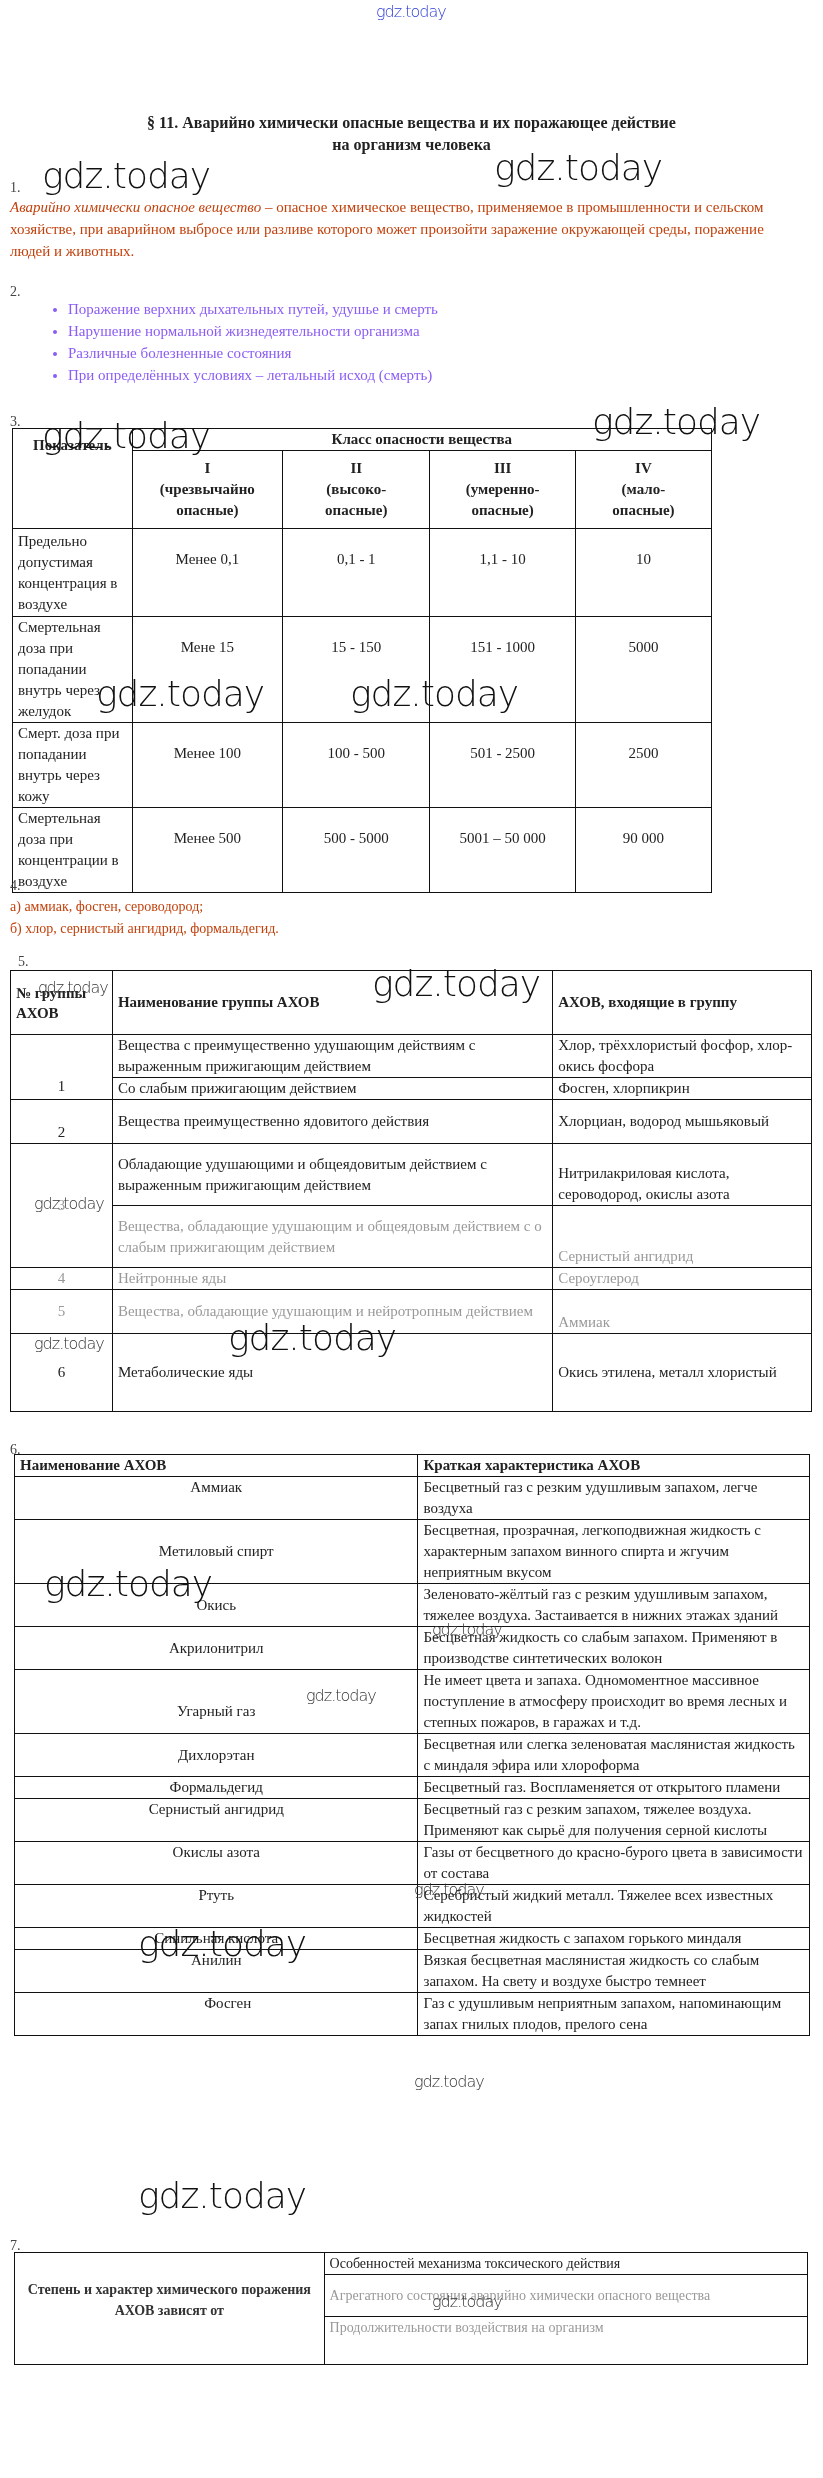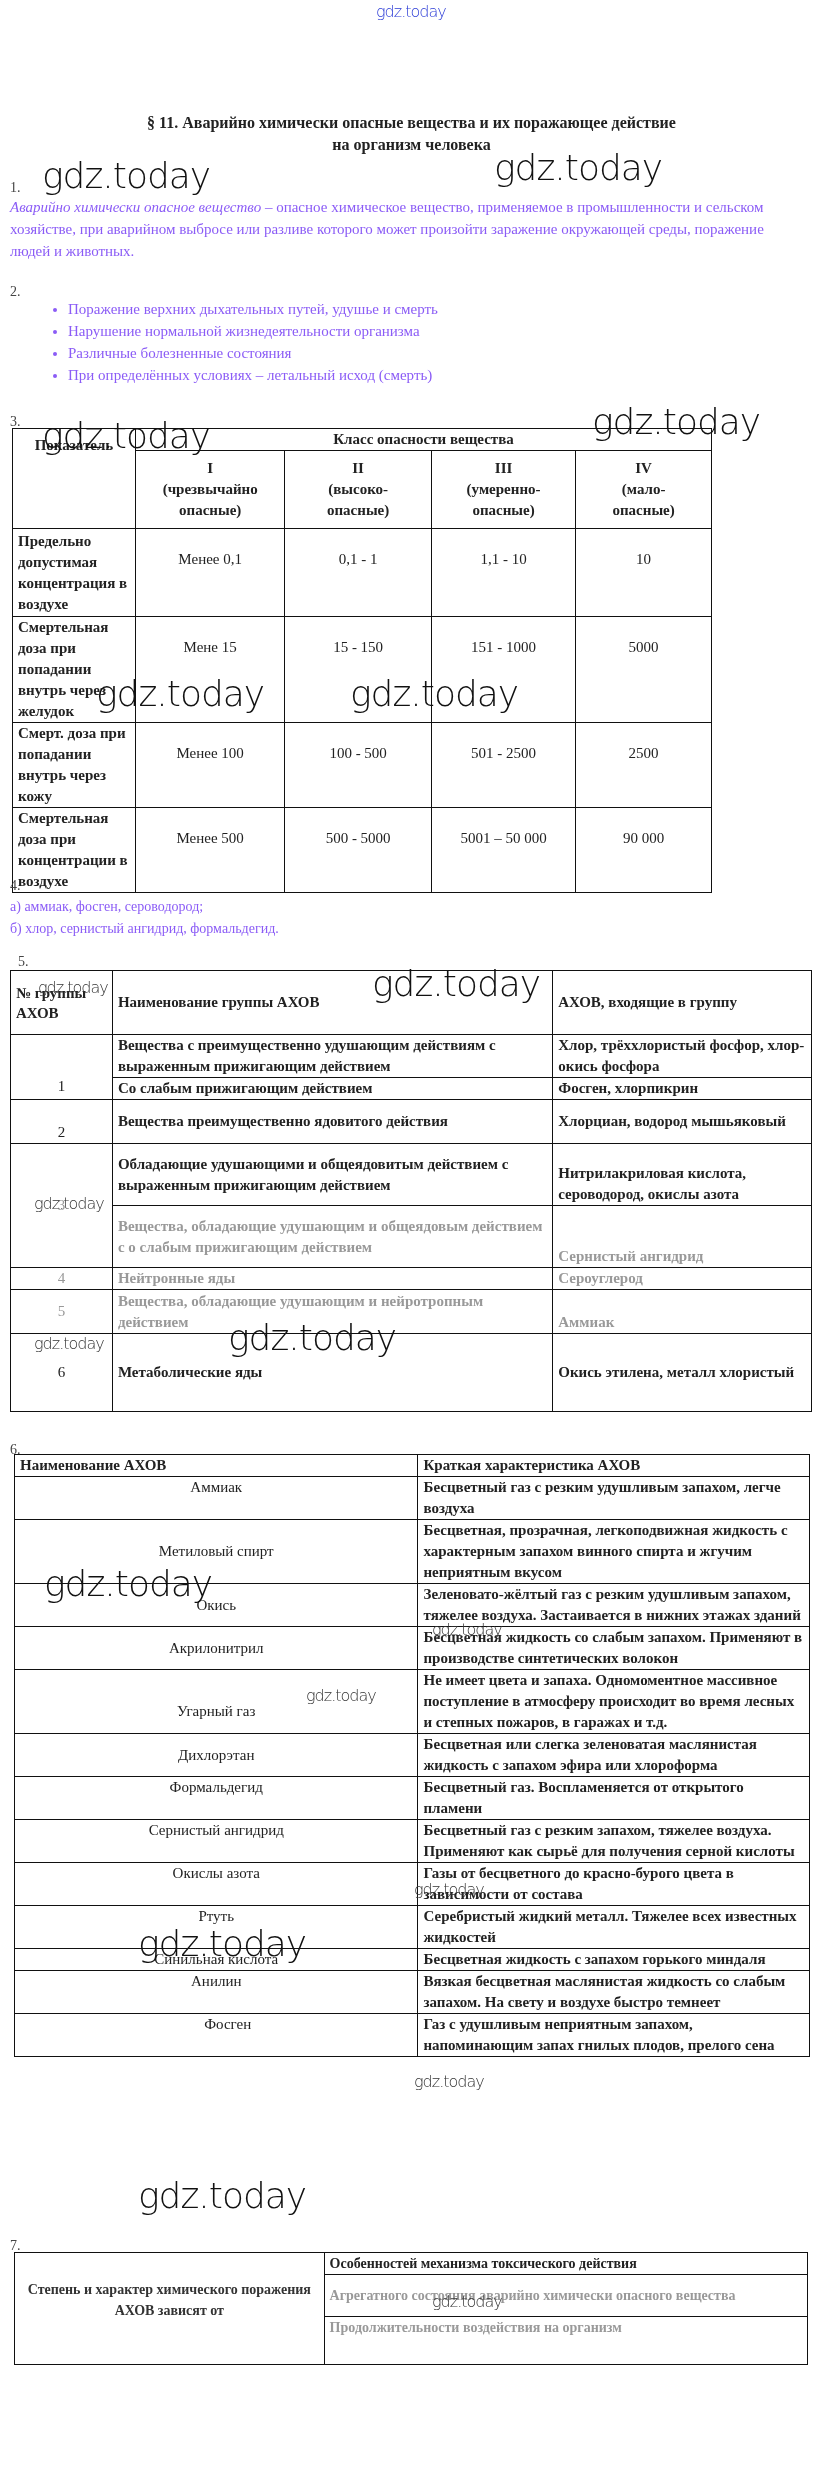--- a/index.html
+++ b/index.html
@@ -14,29 +14,29 @@
     z-index: 5; pointer-events: none;
   }
   .wm-top { color: #2b3bd6; font-size: 16px; }
   .wm-lg { font-size: 36px; }
   .wm-sm { font-size: 16px; color: #333; }
   .title {
     position: absolute; left: 0; width: 823px; top: 112px; text-align: center;
     font-weight: bold; font-size: 16px; line-height: 22px;
   }
   .num { position: absolute; left: 10px; font-size: 14px; color: #444; }
-  .para { position: absolute; left: 10px; width: 780px; font-size: 15px; line-height: 22px; color: #8b5cf6; }
+  .para { position: absolute; left: 10px; width: 780px; font-size: 15px; line-height: 22px; color: #c2410c; }
   .para i { font-style: italic; }
   ul.bul { position: absolute; left: 40px; top: 298px; margin: 0; padding: 0 0 0 28px; font-size: 15px; line-height: 22px; color: #8b5cf6; }
   ul.bul li { margin: 0; }
   table { border-collapse: collapse; position: absolute; font-size: 15px; line-height: 21px; color: #222; }
   td, th { border: 1.5px solid #111; padding: 0 5px; vertical-align: middle; }
   th { font-weight: bold; }
   .c { text-align: center; }
-  .l { text-align: left; font-weight: bold; }
+  .l { text-align: left; }
   .faded { color: #999; }
 </style>
 </head>
 <body>
 
 <div class="wm wm-top" style="left:376px;top:4px;">gdz.today</div>
 <div class="wm wm-lg" style="left:42px;top:158px;">gdz.today</div>
 <div class="wm wm-lg" style="left:494px;top:150px;">gdz.today</div>
 <div class="wm wm-lg" style="left:42px;top:418px;">gdz.today</div>
 <div class="wm wm-lg" style="left:592px;top:404px;">gdz.today</div>
@@ -223,21 +223,21 @@
   <tr>
     <td class="c">Акрилонитрил</td>
     <td class="l">Бесцветная жидкость со слабым запахом. Применяют в производстве синтетических волокон</td>
   </tr>
   <tr>
     <td class="c" style="padding-top:20px;">Угарный газ</td>
     <td class="l">Не имеет цвета и запаха. Одномоментное массивное поступление в атмосферу происходит во время лесных и степных пожаров, в гаражах и т.д.</td>
   </tr>
   <tr>
     <td class="c">Дихлорэтан</td>
-    <td class="l">Бесцветная или слегка зеленоватая маслянистая жидкость с запахом эфира или хлороформа</td>
+    <td class="l">Бесцветная или слегка зеленоватая маслянистая жидкость с миндаля эфира или хлороформа</td>
   </tr>
   <tr>
     <td class="c" style="vertical-align:top;">Формальдегид</td>
     <td class="l">Бесцветный газ. Воспламеняется от открытого пламени</td>
   </tr>
   <tr>
     <td class="c" style="vertical-align:top;">Сернистый ангидрид</td>
     <td class="l">Бесцветный газ с резким запахом, тяжелее воздуха. Применяют как сырьё для получения серной кислоты</td>
   </tr>
   <tr>

